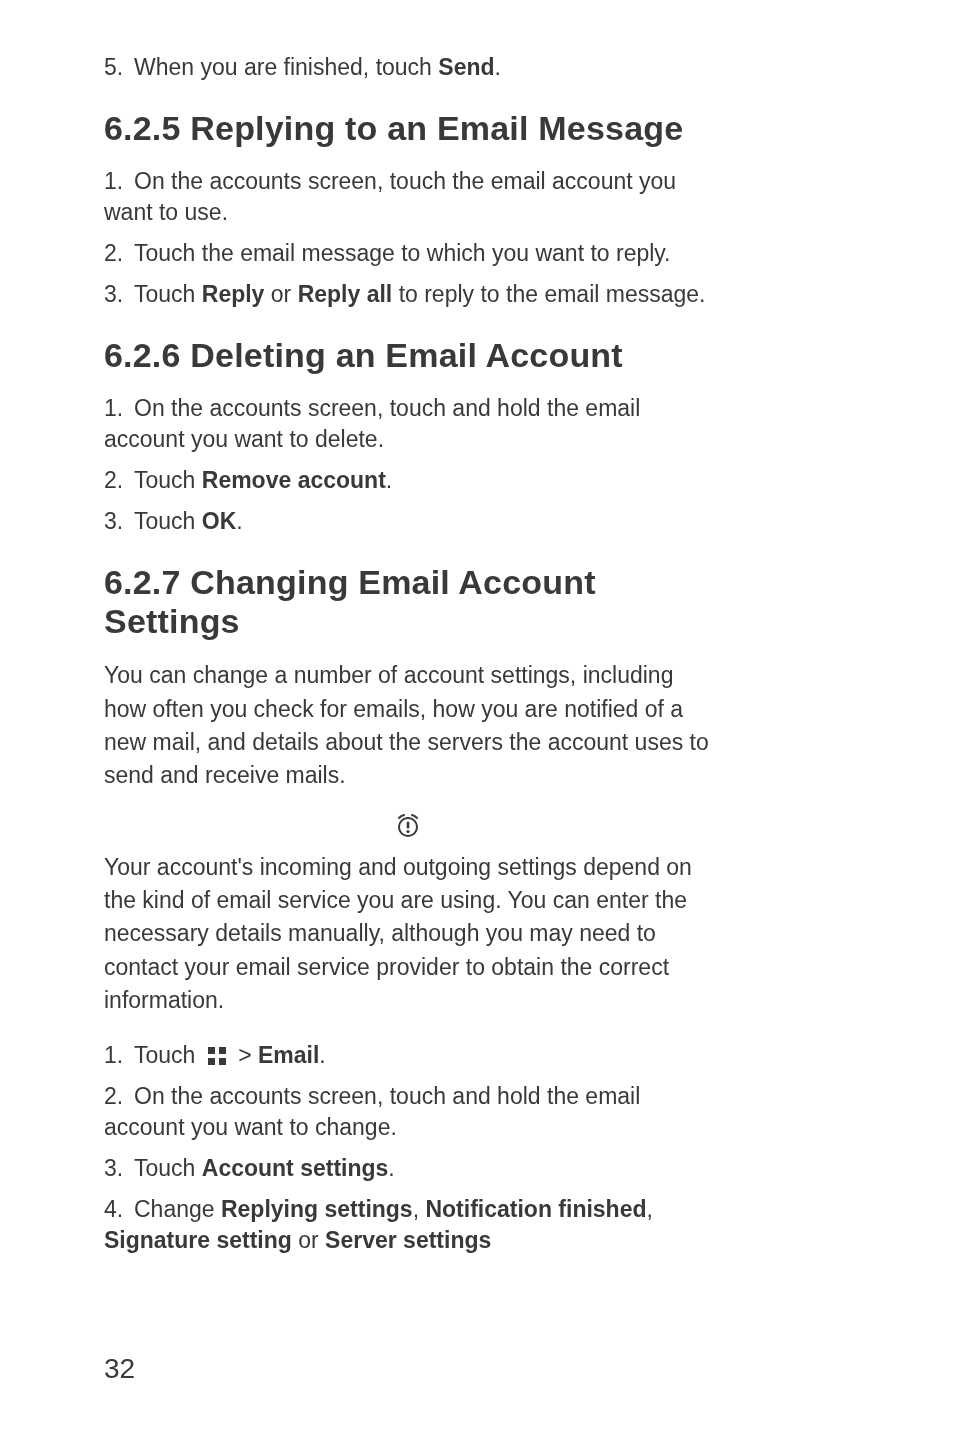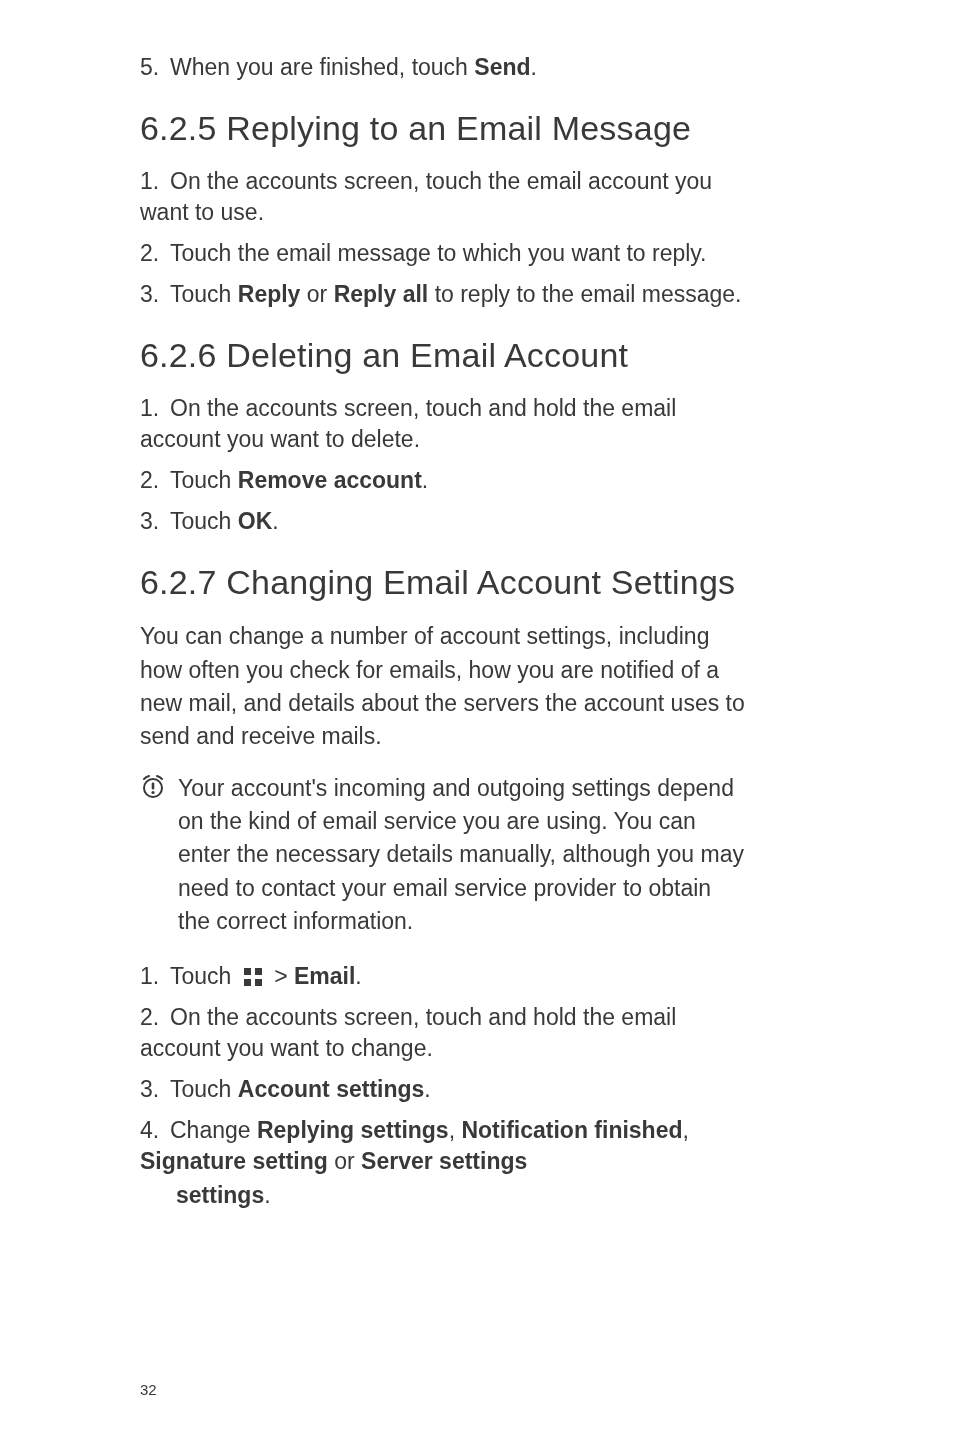--- a/index.html
+++ b/index.html
@@ -9,56 +9,56 @@
     width: 954px;
     font-family: Arial, Helvetica, sans-serif;
     color: #37393a;
   }
   .page {
     box-sizing: border-box;
     width: 796px;
     padding: 52px 84px 40px 104px;
     min-height: 1429px;
     position: relative;
-    margin-left: 36px;
   }
   .step {
     font-size: 23px;
     line-height: 1.35;
     margin: 0 0 10px 0;
     font-weight: 400;
   }
   .step .num {
     display: inline-block;
     width: 30px;
   }
   .note {
     margin: 14px 0 30px 36px;
     font-size: 23px;
     line-height: 1.45;
   }
   h2.section {
     font-family: Arial, Helvetica, sans-serif;
-    font-weight: 400;
+    font-weight: 700;
     font-size: 34px;
     margin: 26px 0 18px 0;
     letter-spacing: 0.2px;
   }
   .bold {
     font-weight: 700;
   }
   .para {
     font-size: 23px;
     line-height: 1.45;
     margin: 10px 0 18px 0;
   }
   .callout {
     display: flex;
-    align-items: flex-start;
+    align-items: center;
     margin: 12px 0 22px 0;
+    flex-direction: column;
   }
   .callout-icon {
     flex: 0 0 38px;
     display: flex;
     justify-content: flex-start;
     padding-top: 2px;
   }
   .callout-text {
     font-size: 23px;
     line-height: 1.45;
@@ -66,22 +66,22 @@
   .step-indent {
     margin-left: 36px;
     margin-top: 2px;
     margin-bottom: 10px;
     font-size: 23px;
     line-height: 1.4;
   }
   .pagenum {
     position: absolute;
     left: 104px;
-    bottom: 31px;
-    font-size: 15px;
+    bottom: 44px;
+    font-size: 28px;
   }
   .inline-icon {
     display: inline-block;
     vertical-align: -4px;
     margin: 0 4px;
   }
 
   
   svg.back-arrow path { fill: #37393a; }
   
@@ -161,19 +161,16 @@
     <span class="num">2.</span><span>On the accounts screen, touch and hold the email account you want to change.</span>
   </p>
 
   <p class="step">
     <span class="num">3.</span><span>Touch </span><span class="bold">Account settings</span><span>.</span>
   </p>
 
   <p class="step" style="margin-bottom:2px">
     <span class="num">4.</span><span>Change </span><span class="bold">Replying settings</span><span>, </span><span class="bold">Notification finished</span><span>, </span><span class="bold">Signature setting</span><span> or </span><span class="bold">Server settings</span>
   </p>
-  <p class="step-indent">
-    <span class="bold">settings</span><span>.</span>
-  </p>
 
   <div class="pagenum">32</div>
 
 </div>
 
 </body></html>

